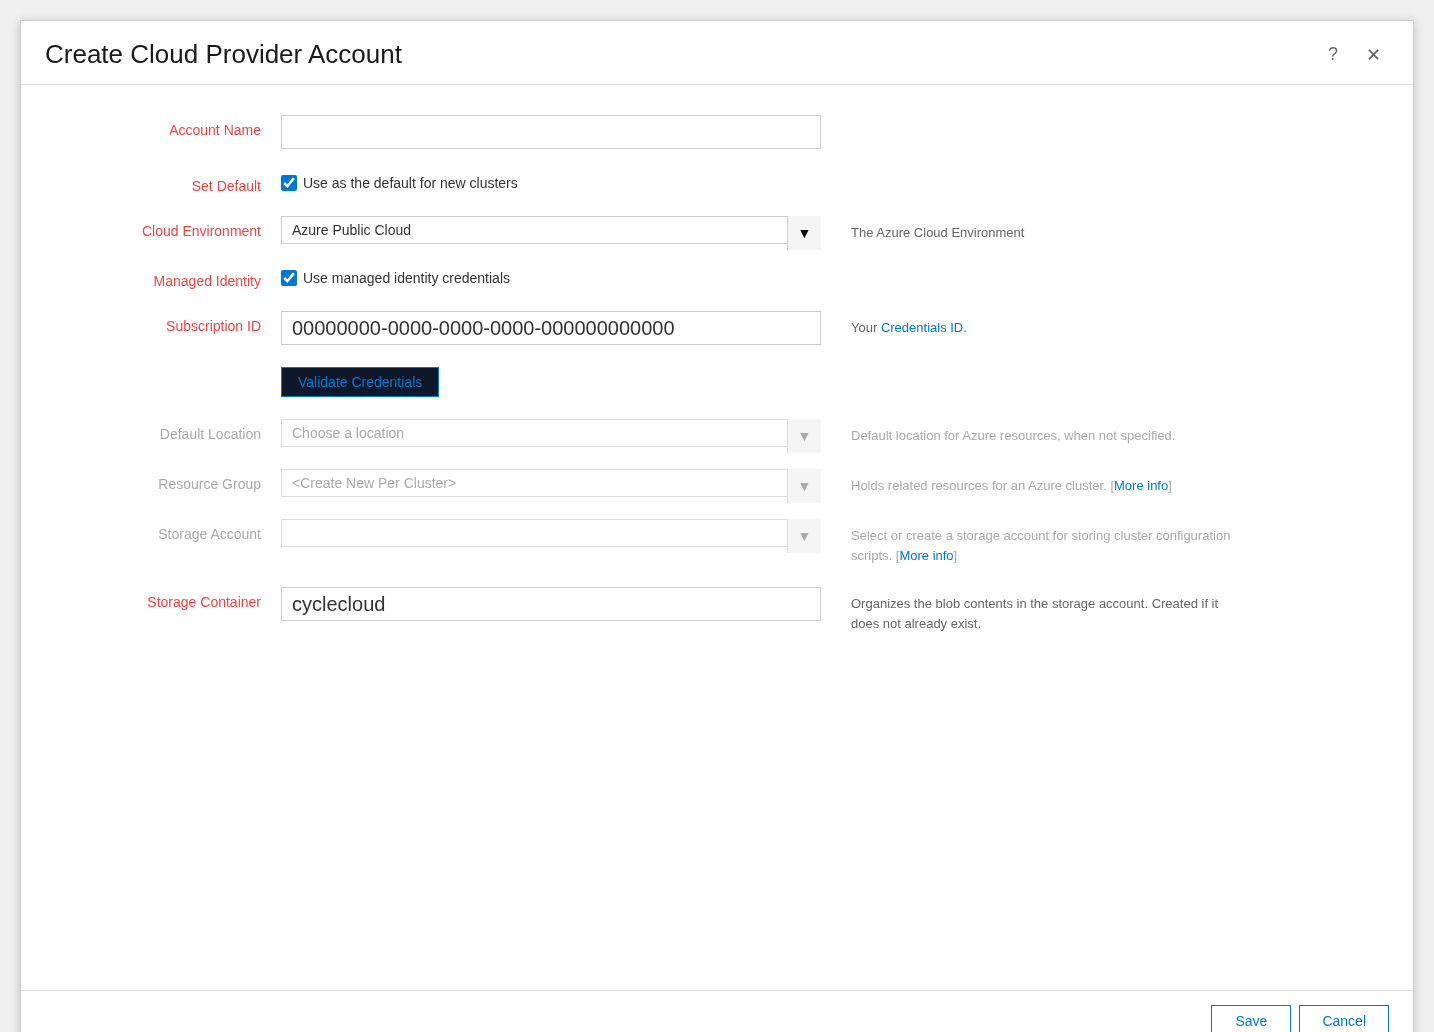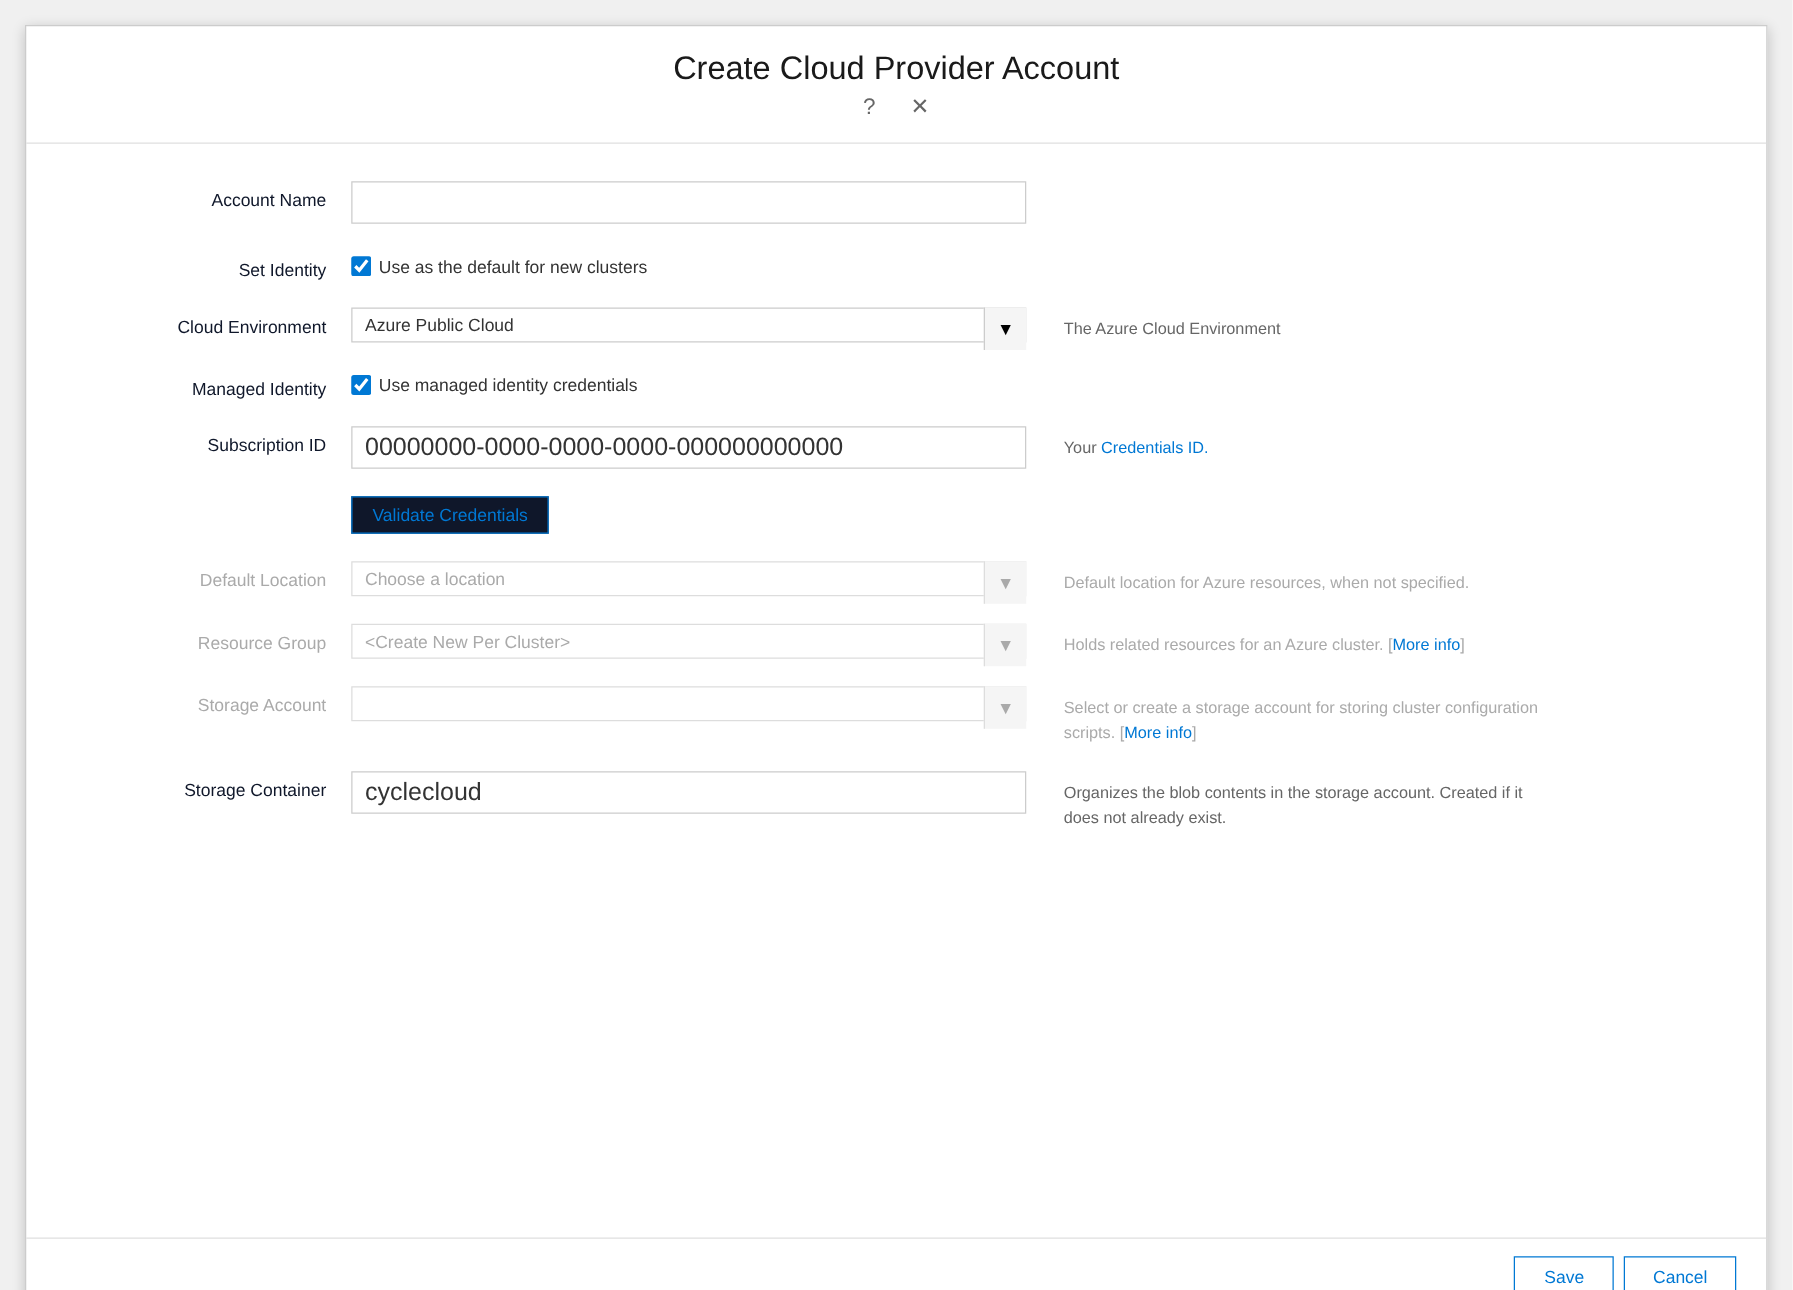--- a/index.html
+++ b/index.html
@@ -29,21 +29,20 @@
       box-shadow: 0 2px 10px rgba(0,0,0,0.2);
       position: relative;
     }
 
     .dialog-header {
       display: flex;
       align-items: center;
       justify-content: space-between;
       padding: 18px 24px 14px 24px;
       border-bottom: 1px solid #e0e0e0;
-      flex-direction: column;
     }
 
     .dialog-title {
       font-size: 26px;
       font-weight: 300;
       color: #1a1a1a;
     }
 
     .dialog-header-icons {
       display: flex;
@@ -73,21 +72,21 @@
       align-items: flex-start;
       margin-bottom: 22px;
     }
 
     .form-label {
       width: 200px;
       min-width: 200px;
       text-align: right;
       padding-right: 20px;
       padding-top: 7px;
-      color: #0f172a;
+      color: #ef4444;
       font-size: 14px;
     }
 
     .form-label.disabled {
       color: #aaaaaa;
     }
 
     .form-control-area {
       flex: 1;
       max-width: 540px;
@@ -231,21 +230,21 @@
   <div class="dialog-body">
 
     <div class="form-row">
       <label class="form-label">Account Name</label>
       <div class="form-control-area">
         <input type="text" value="" style="">
       </div>
     </div>
 
     <div class="form-row">
-      <label class="form-label">Set Identity</label>
+      <label class="form-label">Set Default</label>
       <div class="form-control-area">
         <div class="checkbox-row">
           <input type="checkbox" checked="" style="">
           <span class="checkbox-label">Use as the default for new clusters</span>
         </div>
       </div>
     </div>
 
     <div class="form-row">
       <label class="form-label">Cloud Environment</label>

